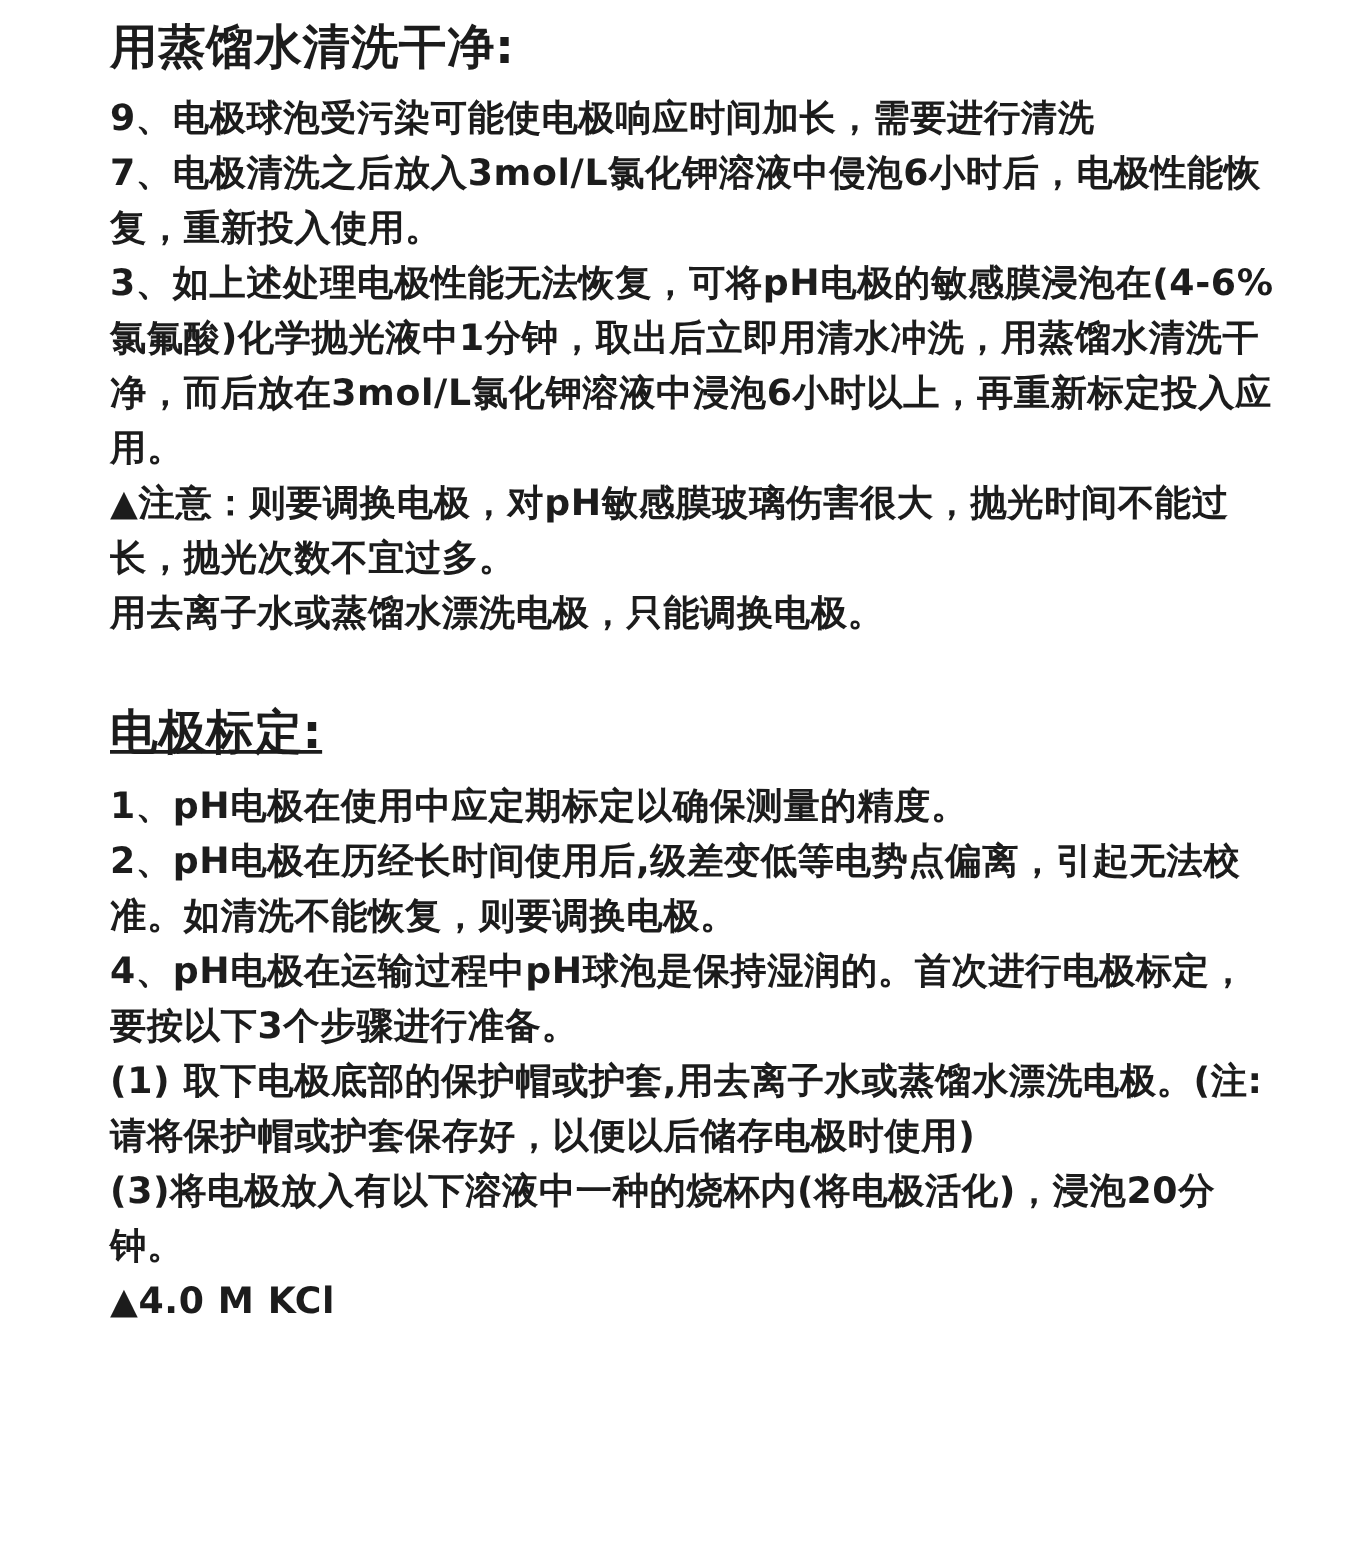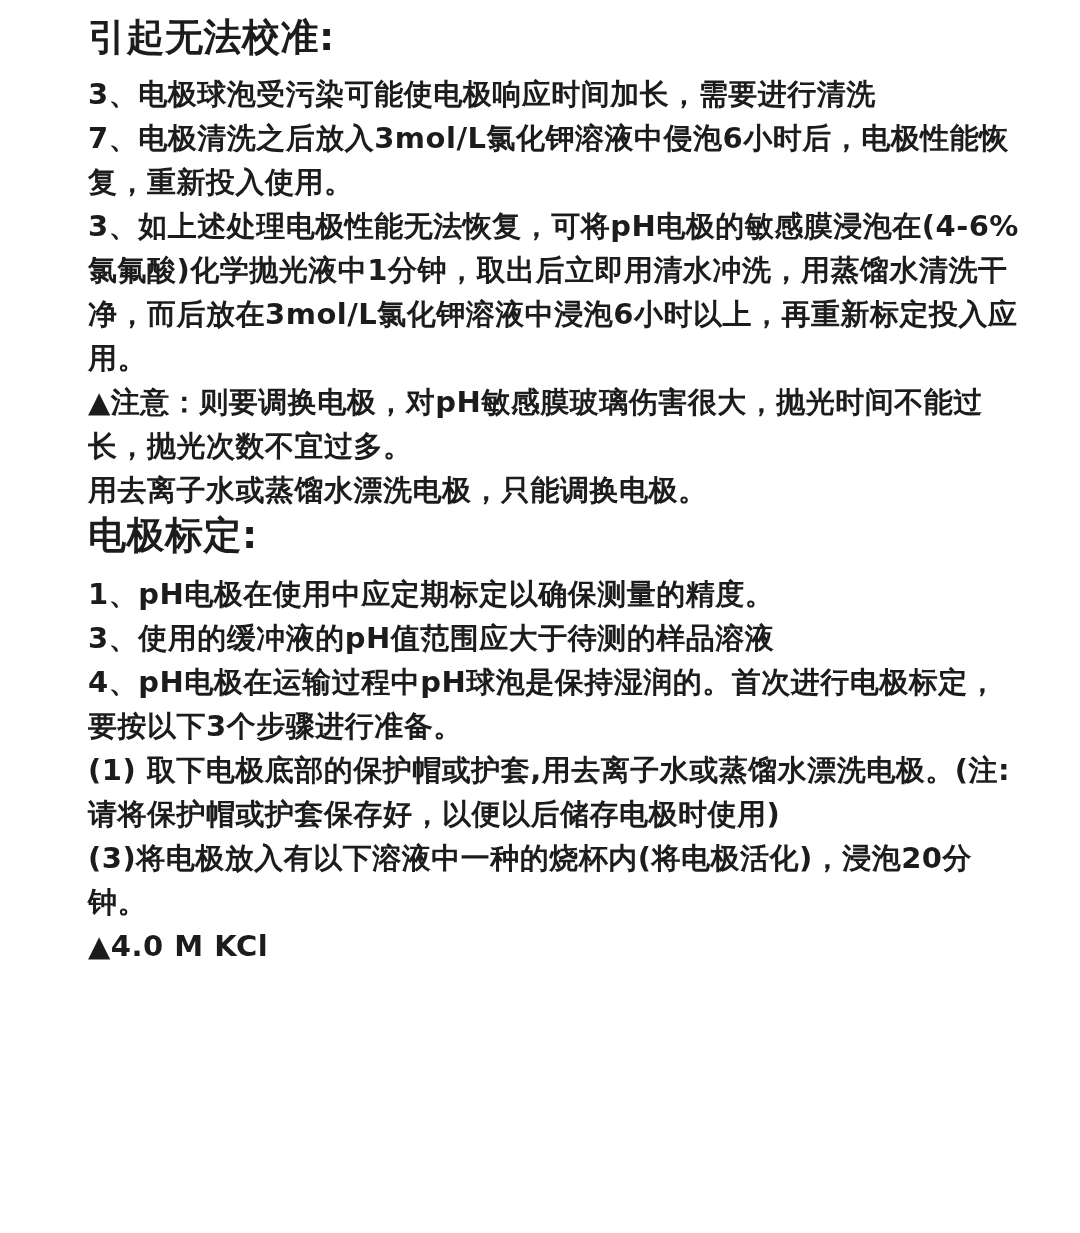--- a/index.html
+++ b/index.html
@@ -21,49 +21,51 @@
     padding: 14px 60px 0 88px;
   }
   .section-heading {
     font-size: 38px;
     font-weight: 700;
     line-height: 46px;
     margin: 0 0 12px 0;
     letter-spacing: 0.5px;
   }
   .section-heading.second {
+    margin-top: 50px;
     margin-bottom: 14px;
+    text-decoration: underline;
   }
   .para {
     font-size: 29px;
     font-weight: 600;
     line-height: 44px;
     margin: 0;
     letter-spacing: 0.5px;
     word-break: break-all;
   }
 </style>
 </head>
 <body>
 
 <div class="doc">
 
   <section>
-    <h1 class="section-heading">引起无法校准:</h1>
-    <p class="para">3、电极球泡受污染可能使电极响应时间加长，需要进行清洗</p>
+    <h1 class="section-heading">用蒸馏水清洗干净:</h1>
+    <p class="para">9、电极球泡受污染可能使电极响应时间加长，需要进行清洗</p>
     <p class="para">7、电极清洗之后放入3mol/L氯化钾溶液中侵泡6小时后，电极性能恢复，重新投入使用。</p>
     <p class="para">3、如上述处理电极性能无法恢复，可将pH电极的敏感膜浸泡在(4-6%氯氟酸)化学抛光液中1分钟，取出后立即用清水冲洗，用蒸馏水清洗干净，而后放在3mol/L氯化钾溶液中浸泡6小时以上，再重新标定投入应用。</p>
     <p class="para">▲注意：则要调换电极，对pH敏感膜玻璃伤害很大，抛光时间不能过长，抛光次数不宜过多。</p>
     <p class="para">用去离子水或蒸馏水漂洗电极，只能调换电极。</p>
   </section>
 
   <section>
     <h2 class="section-heading second">电极标定:</h2>
     <p class="para">1、pH电极在使用中应定期标定以确保测量的精度。</p>
-    <p class="para">3、使用的缓冲液的pH值范围应大于待测的样品溶液</p>
+    <p class="para">2、pH电极在历经长时间使用后,级差变低等电势点偏离，引起无法校准。如清洗不能恢复，则要调换电极。</p>
     <p class="para">4、pH电极在运输过程中pH球泡是保持湿润的。首次进行电极标定，要按以下3个步骤进行准备。</p>
     <p class="para">(1) 取下电极底部的保护帽或护套,用去离子水或蒸馏水漂洗电极。(注:请将保护帽或护套保存好，以便以后储存电极时使用)</p>
     <p class="para">(3)将电极放入有以下溶液中一种的烧杯内(将电极活化)，浸泡20分钟。</p>
     <p class="para">▲4.0 M KCl</p>
 
   </section>
 
 </div>
 
 </body></html>

